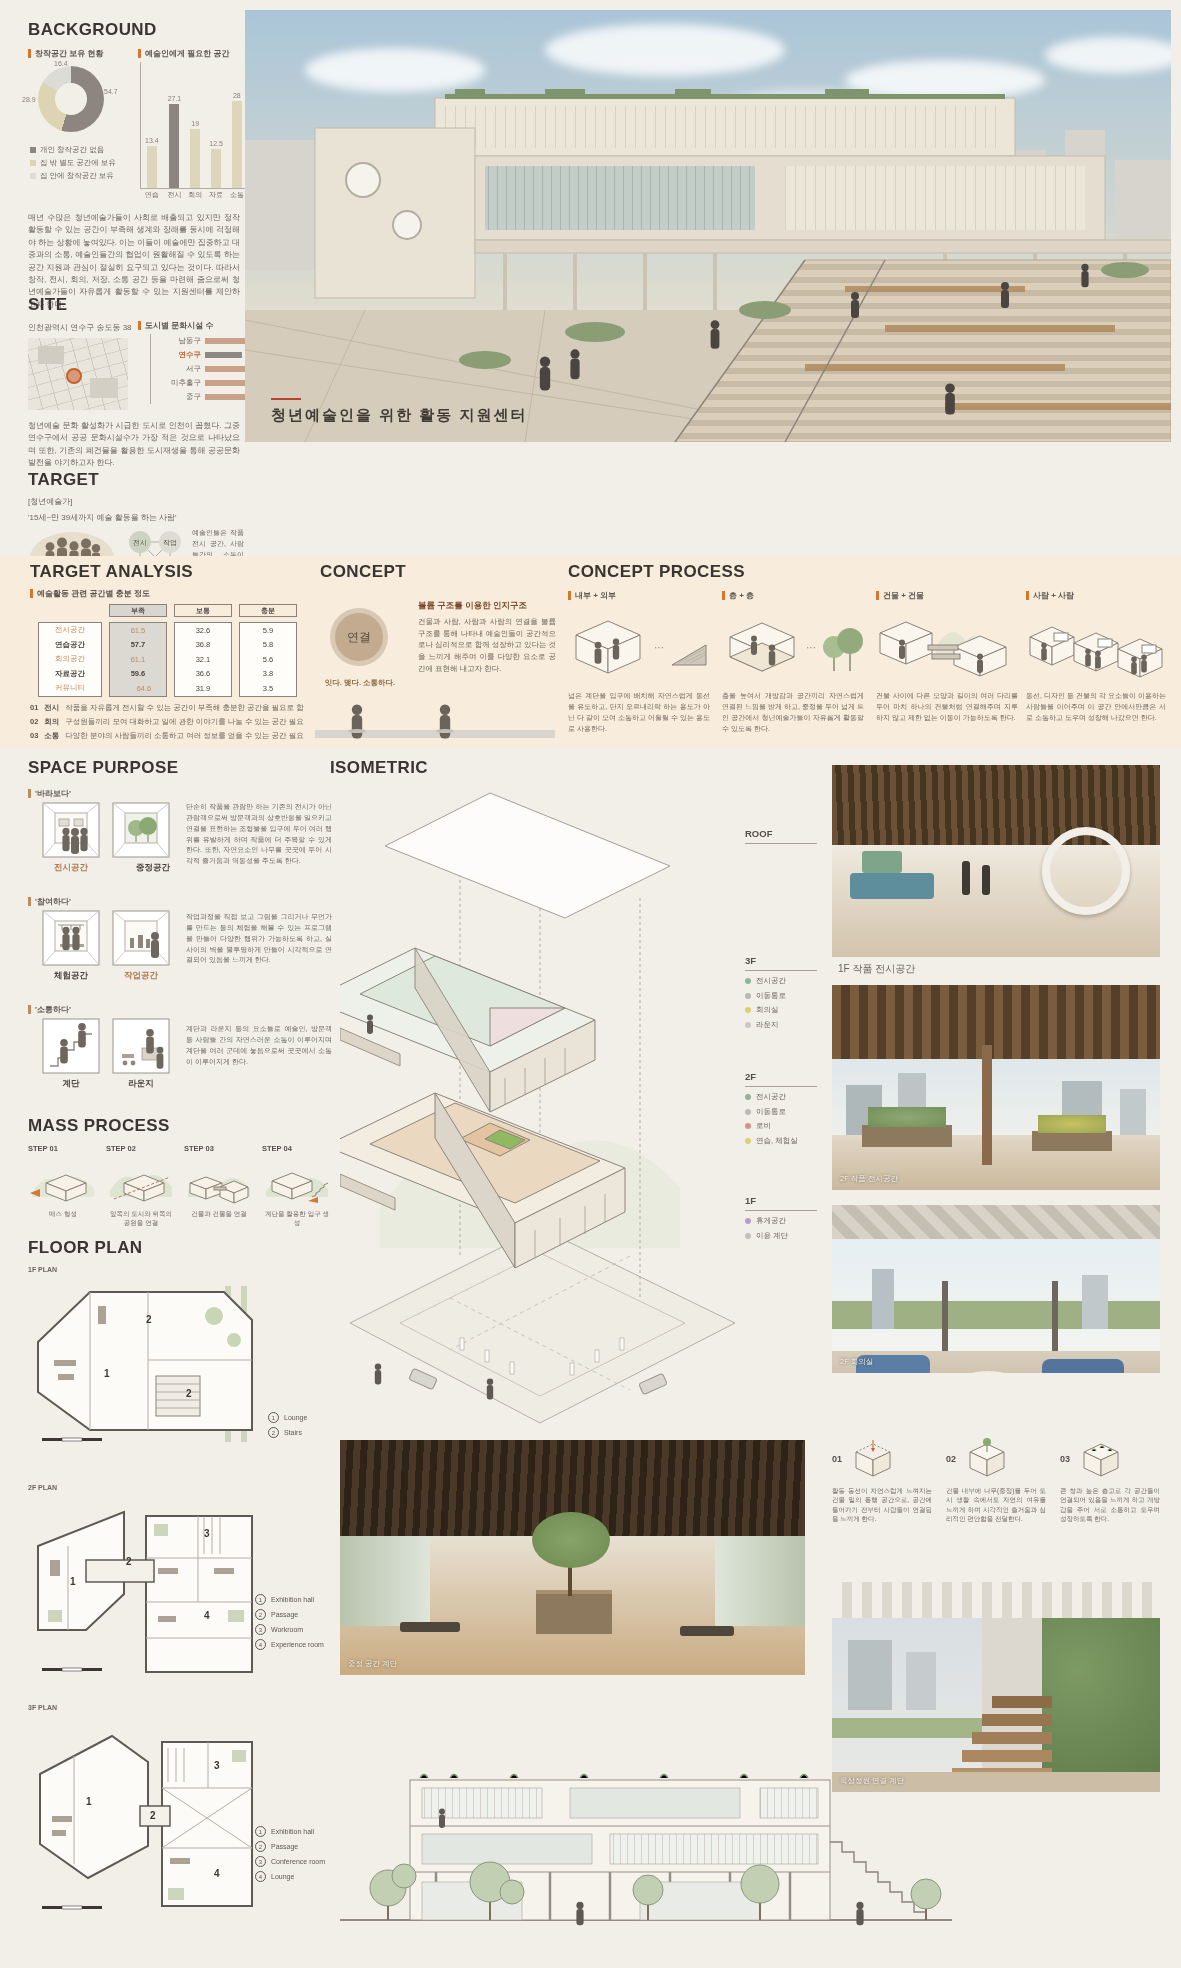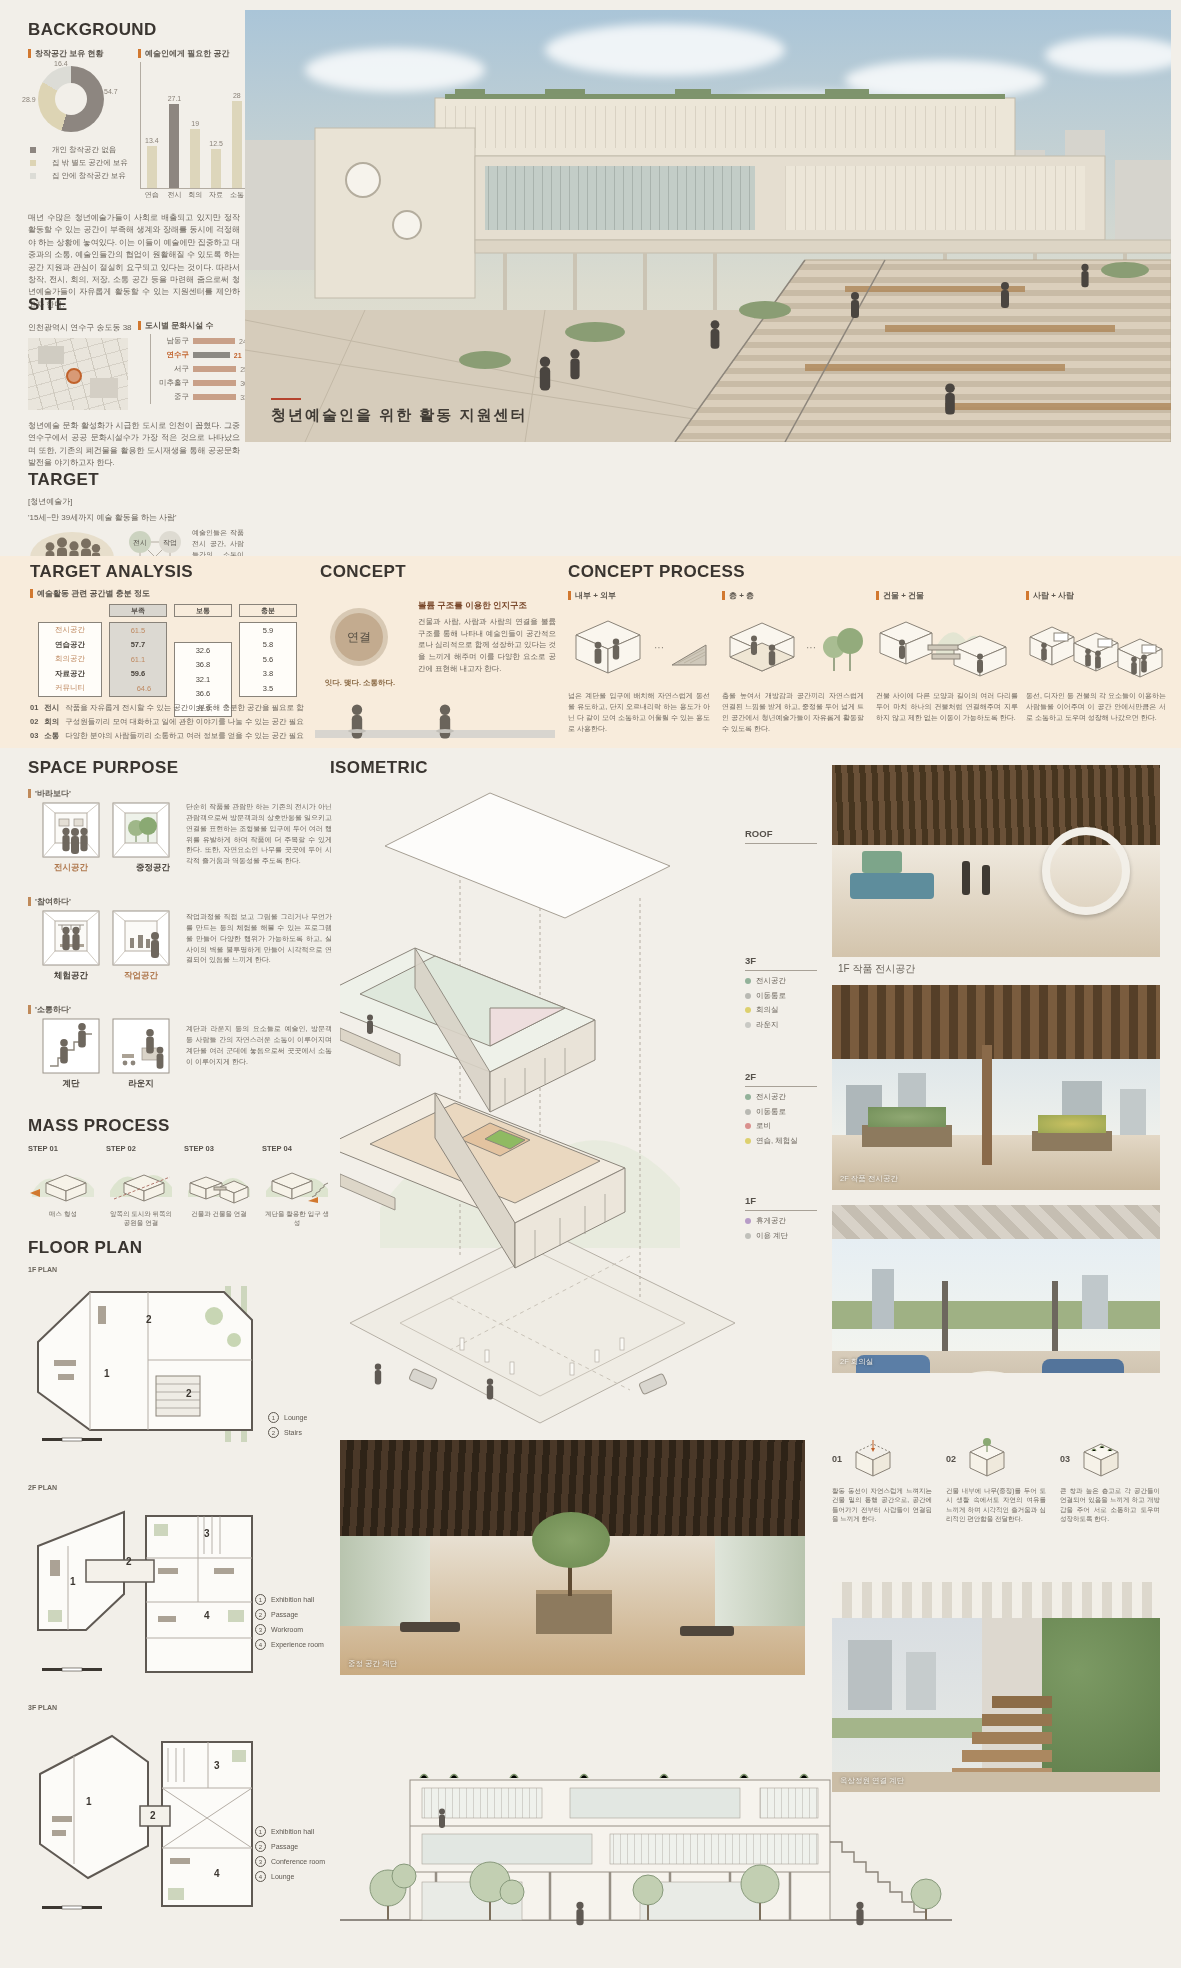--- a/index.html
+++ b/index.html
@@ -7,21 +7,21 @@
   .abs{position:absolute}
   .h1{font-size:17px;font-weight:bold;color:#3a3530;letter-spacing:.4px}
   .lbl{display:flex;align-items:center;gap:4px;font-size:8px;font-weight:bold;color:#5d574f}
   .obar{width:3px;height:9px;background:#d2782f;flex:0 0 auto}
   .tbar{width:3px;height:9px;background:#c08a5a;flex:0 0 auto}
   .p{font-size:8px;line-height:1.55;color:#6b655c;text-align:justify}
   .small{font-size:7px;color:#6b655c}
   
   .donut{width:66px;height:66px;border-radius:50%;position:relative}
   .donut-hole{position:absolute;left:17px;top:17px;width:32px;height:32px;border-radius:50%;background:#f2efe9}
-  .leg-row{display:flex;align-items:center;gap:16px;font-size:7.5px;color:#6b655c;margin-top:3px}
+  .leg-row{display:flex;align-items:center;gap:4px;font-size:7.5px;color:#6b655c;margin-top:3px}
   .leg-sq{width:6px;height:6px;flex:0 0 auto}
   
   .vbars{display:flex;align-items:flex-end;gap:9px;height:126px;border-left:1px solid #b3aca2;border-bottom:1px solid #b3aca2;padding:0 4px}
   .vbar{display:flex;flex-direction:column;align-items:center;justify-content:flex-end;height:100%;position:relative}
   .vbar-v{font-size:7px;color:#8a8278;margin-bottom:2px}
   .vbar-b{width:10px}
   .vbar-c{position:absolute;bottom:-12px;font-size:7px;color:#6b655c;white-space:nowrap}
   
   .hbar-row{display:flex;align-items:center;gap:4px;height:14px}
   .hbar-l{width:36px;text-align:right;font-size:7.5px;color:#6b655c;flex:0 0 auto}
@@ -140,21 +140,21 @@
   </div>
 
 <div class="abs" style="left:28px;top:338px;width:100px;height:72px;background:
   repeating-linear-gradient(75deg,transparent 0 14px,#cfcabf 14px 15px),
   repeating-linear-gradient(-15deg,transparent 0 11px,#d6d1c7 11px 12px),#e9e5dc">
   <div class="abs" style="left:10px;top:8px;width:26px;height:18px;background:#d0ccc2"></div>
   <div class="abs" style="left:62px;top:40px;width:28px;height:20px;background:#d4cfc5"></div>
   <div class="abs" style="left:38px;top:30px;width:12px;height:12px;border:2px solid #c1622b;border-radius:50%;background:#d89a76"></div>
 </div>
 
-<div class="abs hbars" id="site-bars" style="left:150px;top:334px;width:95px;padding-left:2px">
+<div class="abs hbars" id="site-bars" style="left:150px;top:334px;width:95px;padding-left:14px">
     <div class="hbar-row">
       <span class="hbar-l">남동구</span>
       <span class="hbar-b" style="width: 42px; background: rgb(201, 160, 136);"></span>
       <span class="hbar-v">24</span>
     </div>
     <div class="hbar-row">
       <span class="hbar-l" style="color: rgb(193, 98, 43); font-weight: bold;">연수구</span>
       <span class="hbar-b" style="width: 36.75px; background: rgb(141, 138, 132);"></span>
       <span class="hbar-v" style="color: rgb(193, 98, 43); font-weight: bold;">21</span>
     </div>
@@ -346,21 +346,21 @@
     <div class="ta-col" style="width: 58px;">
       <div class="ta-chip" style="background: rgb(217, 214, 207);">부족</div>
       <div class="ta-box" style="background: rgb(220, 217, 210);">
         <div class="ta-cell" style="color: rgb(191, 138, 98); font-weight: normal;">61.5</div>
         <div class="ta-cell" style="color: rgb(74, 68, 61); font-weight: bold;">57.7</div>
         <div class="ta-cell" style="color: rgb(191, 138, 98); font-weight: normal;">61.1</div>
         <div class="ta-cell" style="color: rgb(74, 68, 61); font-weight: bold;">59.6</div>
         <div class="ta-cell" style="color: rgb(191, 138, 98); font-weight: normal; margin-left: 12px;">64.6</div>
       </div>
     </div>
-    <div class="ta-col" style="width: 58px; gap: 20px;">
+    <div class="ta-col" style="width: 58px;">
       <div class="ta-chip">보통</div>
       <div class="ta-box">
         <div class="ta-cell" style="color: rgb(74, 68, 61);">32.6</div>
         <div class="ta-cell" style="color: rgb(74, 68, 61);">36.8</div>
         <div class="ta-cell" style="color: rgb(74, 68, 61);">32.1</div>
         <div class="ta-cell" style="color: rgb(74, 68, 61);">36.6</div>
         <div class="ta-cell" style="color: rgb(74, 68, 61);">31.9</div>
       </div>
     </div>
     <div class="ta-col" style="width: 58px;">

